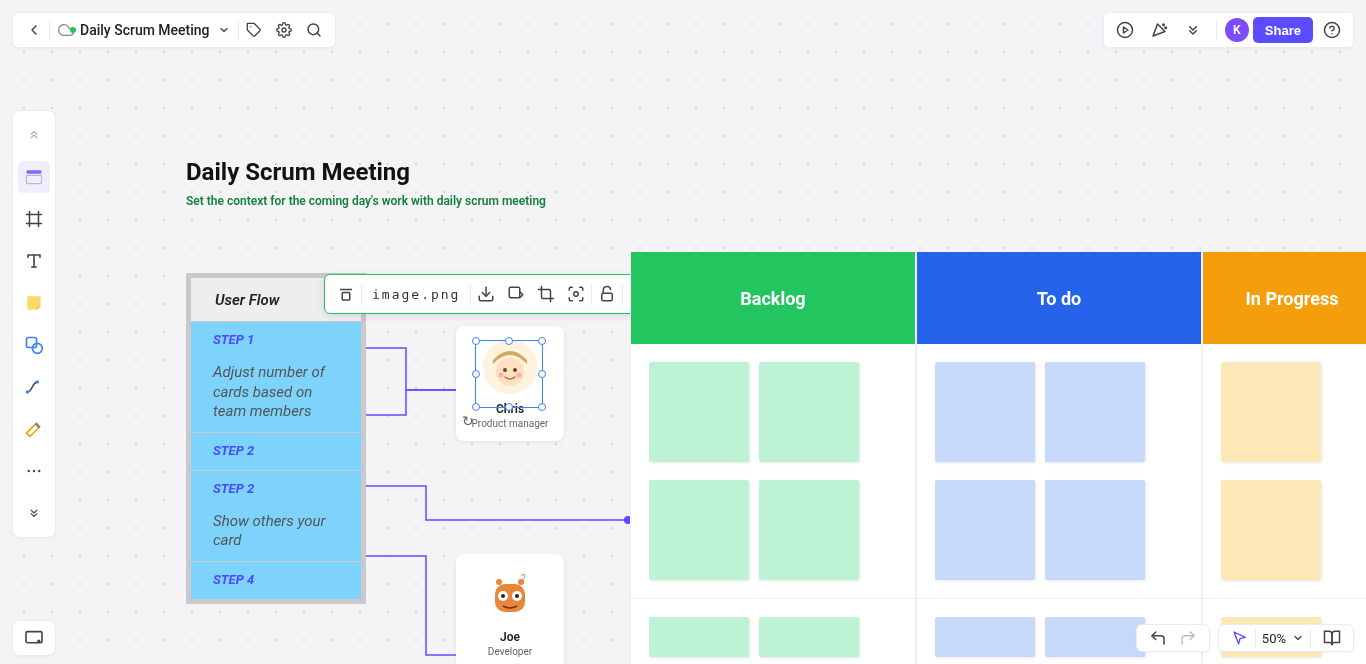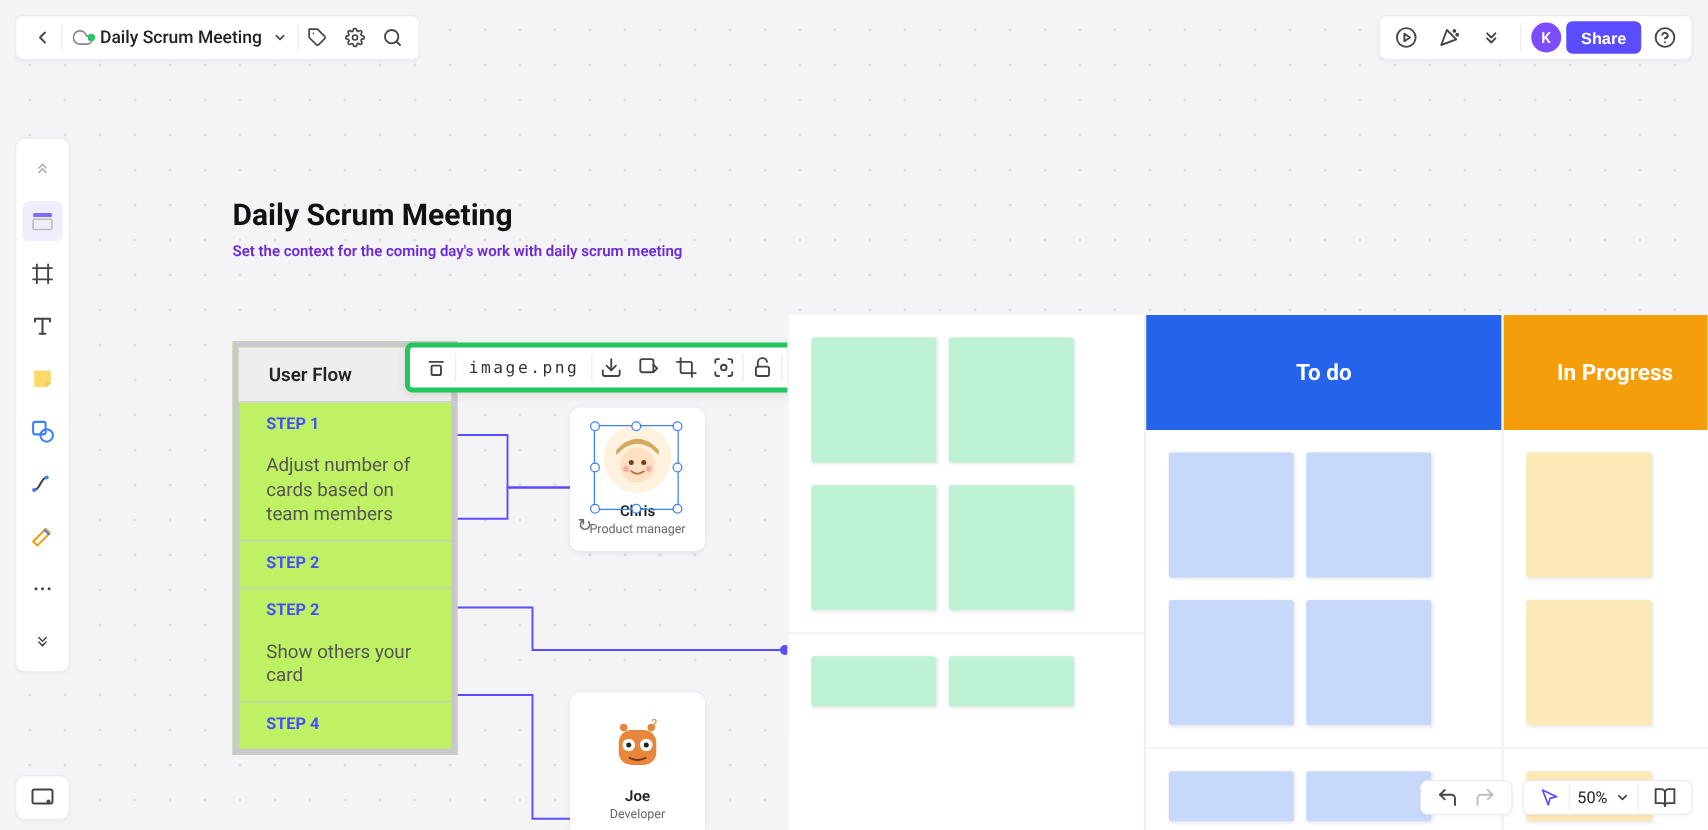--- a/index.html
+++ b/index.html
@@ -68,27 +68,27 @@
     box-shadow: 0 1px 3px rgba(0,0,0,0.04);
   }
 
   
   .canvas-title {
     position: absolute; top: 158px; left: 186px;
     font-size: 24px; font-weight: 700; color: #111;
   }
   .canvas-sub {
     position: absolute; top: 194px; left: 186px;
-    font-size: 12px; font-weight: 600; color: #6d28d9; text-align: right;
+    font-size: 12px; font-weight: 600; color: #15803d; text-align: right;
   }
 
   
   .userflow {
     position: absolute; top: 273px; left: 186px; width: 180px;
-    background: #bef264; border: 5px solid #c9c9cc;
+    background: #7dd3fc; border: 5px solid #c9c9cc; font-style: italic;
   }
   .userflow .header {
     height: 44px; display: flex; align-items: center; padding-left: 24px;
     font-size: 15px; font-weight: 600; color: #222;
     background: #eeeef0; border-bottom: 1px solid #c9c9cc;
   }
   .userflow .step {
     padding: 10px 22px 10px 22px; border-bottom: 1px solid #c9c9cc;
   }
   .userflow .step:last-child { border-bottom: none; }
@@ -119,21 +119,21 @@
   .sel-handles .br { bottom: -4px; right: -4px; }
   .sel-handles .tm { top: -4px; left: calc(50% - 4px); }
   .sel-handles .bm { bottom: -4px; left: calc(50% - 4px); }
   .sel-handles .ml { left: -4px; top: calc(50% - 4px); }
   .sel-handles .mr { right: -4px; top: calc(50% - 4px); }
   .rotate-handle { position: absolute; bottom: -22px; left: -14px; font-size: 14px; color: #666; }
 
   
   .ctx-toolbar {
     position: absolute; top: 274px; left: 324px; height: 40px;
-    background: #fff; border: 4px solid #22c55e; border-radius: 6px;
+    background: #fff; border: 1px solid #22c55e; border-radius: 6px;
     display: flex; align-items: center; padding: 0 6px;
     box-shadow: 0 2px 8px rgba(0,0,0,0.1);
   }
   .ctx-toolbar .div { width: 1px; height: 22px; background: #ececf0; }
   .ctx-filename { font-family: monospace; font-size: 13px; letter-spacing: 2px; color: #333; padding: 0 10px; }
 
   
   .connectors { position: absolute; top: 0; left: 0; width: 100%; height: 100%; pointer-events: none; }
 
   
@@ -458,20 +458,21 @@
     <svg width="18" height="18" viewBox="0 0 24 24" fill="#444">
         <circle cx="5" cy="12" r="1.6"></circle>
         <circle cx="12" cy="12" r="1.6"></circle>
         <circle cx="19" cy="12" r="1.6"></circle>
       </svg>
   </div>
 </div>
 
 <div class="kanban">
   <div class="kcol backlog">
+    <div class="kh">Backlog</div>
     <div class="kbody">
       <div class="krow">
         <div class="kcard"></div>
         <div class="kcard"></div>
       </div>
       <div class="krow">
         <div class="kcard"></div>
         <div class="kcard"></div>
       </div>
       <div class="ksep"></div>

